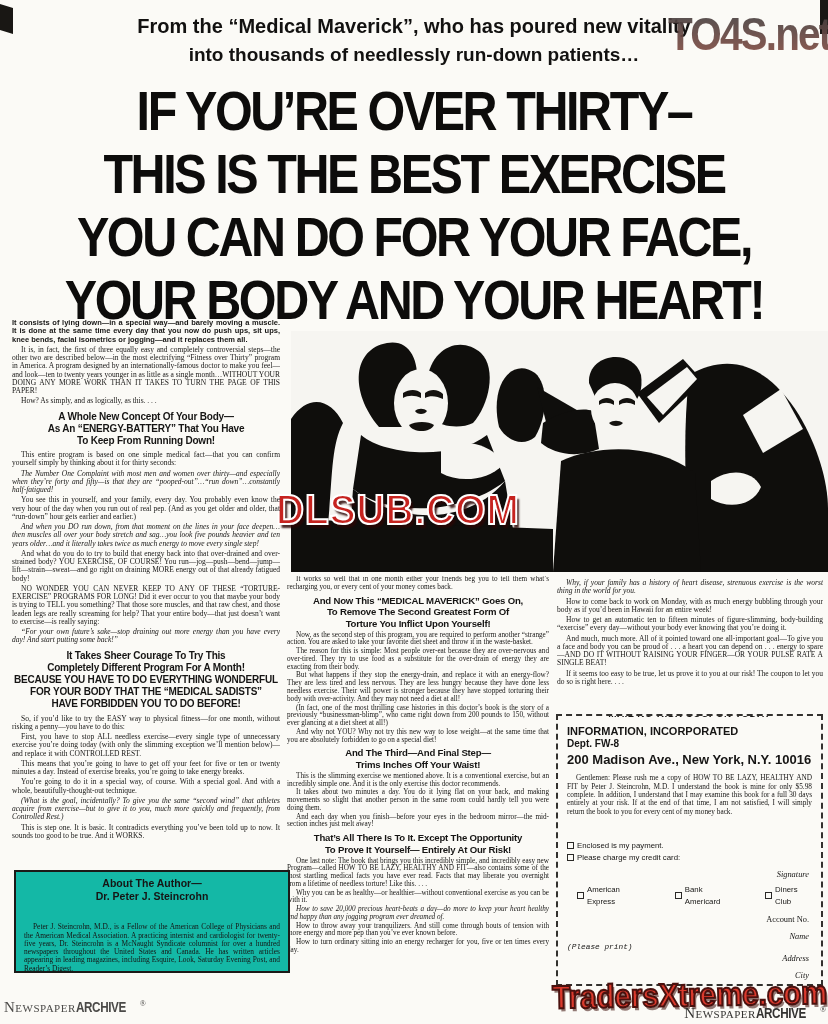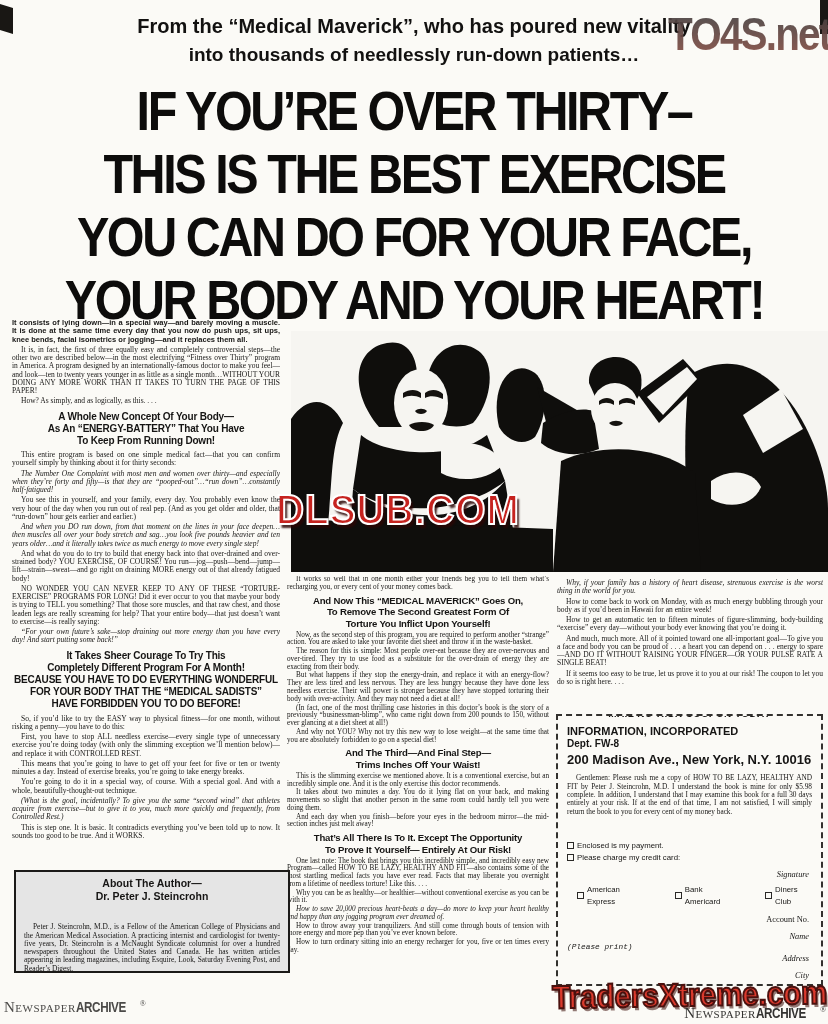--- a/index.html
+++ b/index.html
@@ -53,21 +53,21 @@
   .wm-na{position:absolute;color:#4b4a48;white-space:nowrap;}
   .wm-na .np{font-family:"Liberation Serif",serif;font-variant:small-caps;font-size:15px;letter-spacing:.5px;}
   .wm-na .ar{font-family:"Liberation Sans",sans-serif;font-weight:700;font-size:15px;letter-spacing:-.5px;
              display:inline-block;transform:scaleX(.78);transform-origin:left bottom;}
   .wm-na .rg{font-size:8px;vertical-align:6px;}
   .wm-na-left{left:4px;top:998px;}
   .wm-na-right{right:2px;top:1004px;color:#343331;}
 
   
   .author{position:absolute;left:14px;top:870px;width:276px;height:103px;border:2px solid #1b1a18;
-          padding:5px 8px;overflow:hidden;background:#e5e5e5;}
+          padding:5px 8px;overflow:hidden;background:#14b8a6;}
   .author .t{font-family:"Liberation Sans",sans-serif;font-weight:700;text-align:center;font-size:10.5px;line-height:1.25;}
   .author .b{font-size:7.4px;line-height:1.12;text-align:justify;margin-top:20px;text-indent:9px;}
 
   
   .footer{position:absolute;left:14px;top:1028px;width:630px;white-space:nowrap;font-weight:700;}
   .footer .co{font-size:17px;letter-spacing:.3px;}
   .footer .ad{font-size:13px;}
 
   
   .coupon{position:absolute;left:556px;top:714px;width:267px;height:272px;border:2px dashed #33312e;

